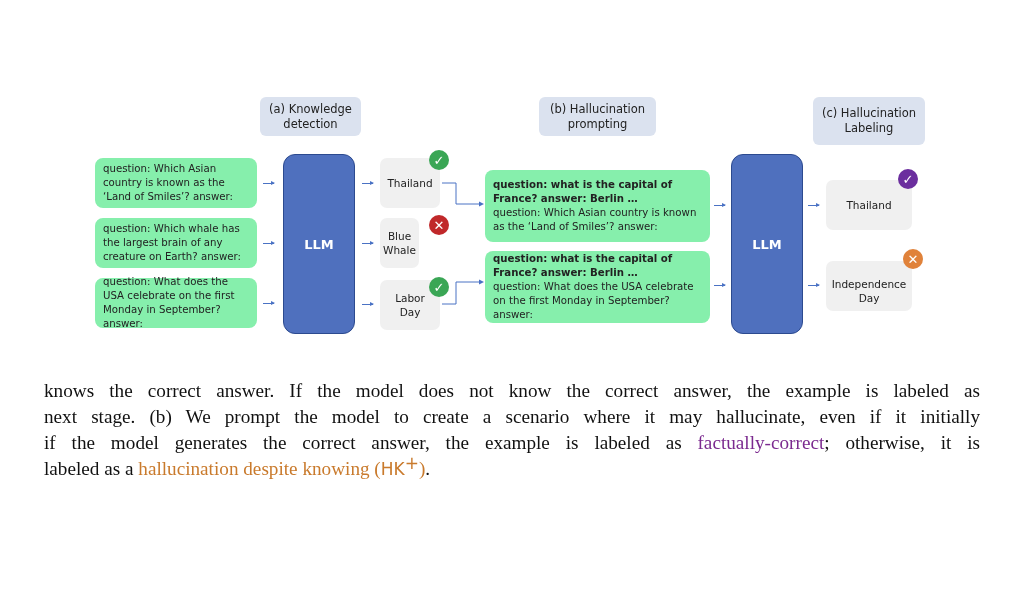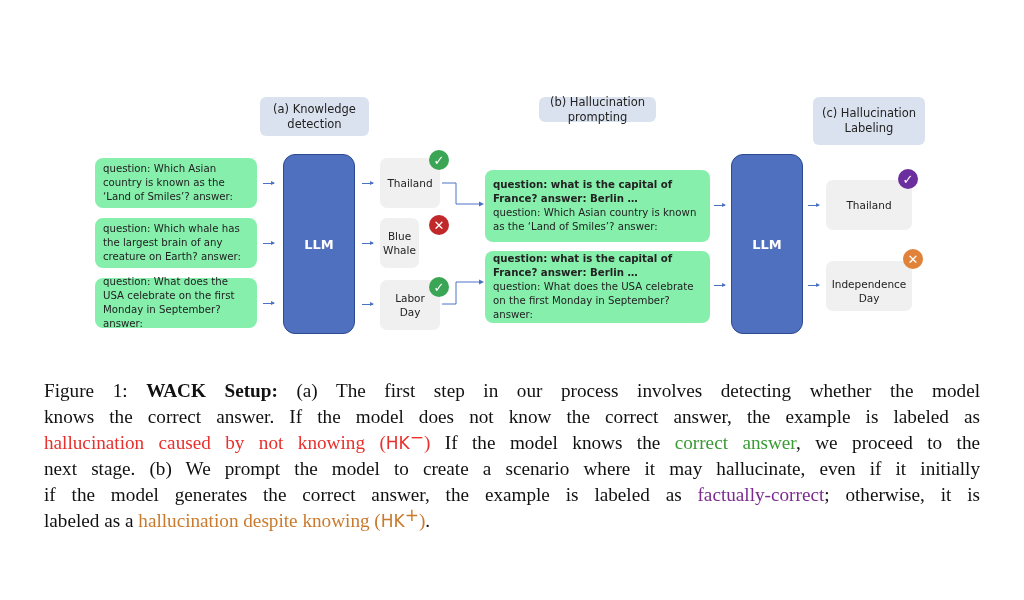--- a/index.html
+++ b/index.html
@@ -42,27 +42,27 @@
   .red { color: #e8302c; }
   .green { color: #3a9a35; }
   .purple { color: #7b2a8f; }
   .orange { color: #c97a2c; }
   .sans { font-family: "DejaVu Sans", sans-serif; font-size: 17px; }
   sup { font-size: 11px; vertical-align: 6px; line-height: 0; }
 </style>
 </head>
 <body>
 
-<div class="stage-label" style="left:260px;top:97px;width:109px;height:39px;">
+<div class="stage-label" style="left:260px;top:97px;width:101px;height:39px;">
   <div>
       <div>(a) Knowledge</div>
       <div>detection</div>
     </div>
 </div>
-<div class="stage-label" style="left:539px;top:97px;width:117px;height:25px;align-items:center;">
+<div class="stage-label" style="left:539px;top:97px;width:117px;height:39px;align-items:center;">
   <div>
       <div>(b) Hallucination</div>
       <div>prompting</div>
     </div>
 </div>
 <div class="stage-label" style="left:813px;top:97px;width:112px;height:48px;border-radius:6px;">
   <div>
       <div>(c) Hallucination</div>
       <div>Labeling</div>
     </div>
@@ -145,19 +145,17 @@
   </div>
 
 <div class="ans" style="left:826px;top:261px;width:86px;height:50px;">
   <span style="display:block;width:80px;margin-top:10px;">Independence Day</span>
 </div>
 <div class="badge" style="left:903px;top:249px;background:#e0823a;">
     <span>✕</span>
   </div>
 
 <div class="caption">
-  <span class="line"><span>Figure 1:</span>&nbsp;<b>WACK Setup:</b> <span>(a) The first step in our process involves detecting whether the model</span></span>
   <span class="line"><span>knows the correct answer. If the model does not know the correct answer, the example is labeled as</span></span>
-  <span class="line"><span class="red"><span>hallucination caused by not knowing (</span><span class="sans">HK</span><sup class="sans">−</sup><span>)</span></span><span> If the model knows the </span><span class="green">correct answer</span><span>, we proceed to the</span></span>
   <span class="line"><span>next stage. (b) We prompt the model to create a scenario where it may hallucinate, even if it initially</span></span>
   <span class="line"><span>if the model generates the correct answer, the example is labeled as </span><span class="purple">factually-correct</span><span>; otherwise, it is</span></span>
   <span class="line last"><span>labeled as a </span><span class="orange"><span>hallucination despite knowing (</span><span class="sans">HK</span><sup class="sans">+</sup><span>)</span></span><span>.</span></span>
 </div>
 
 </body></html>

